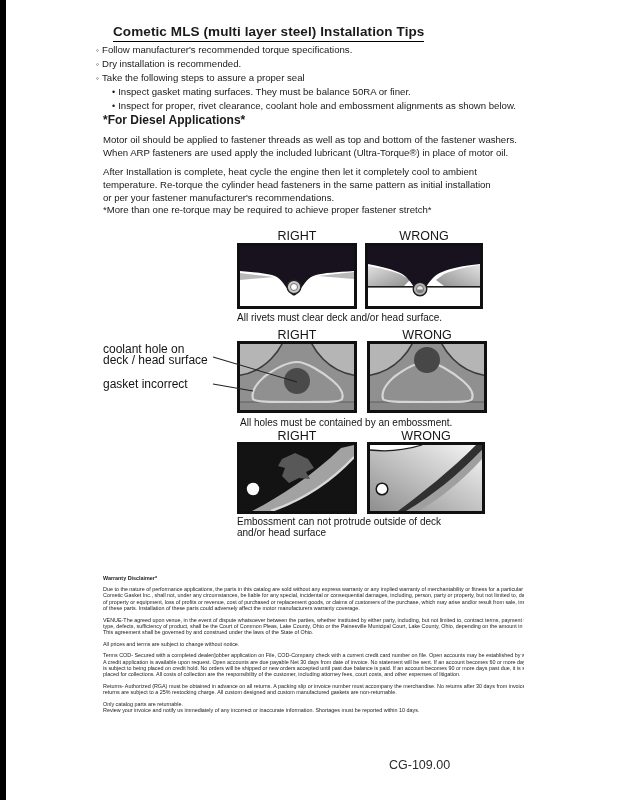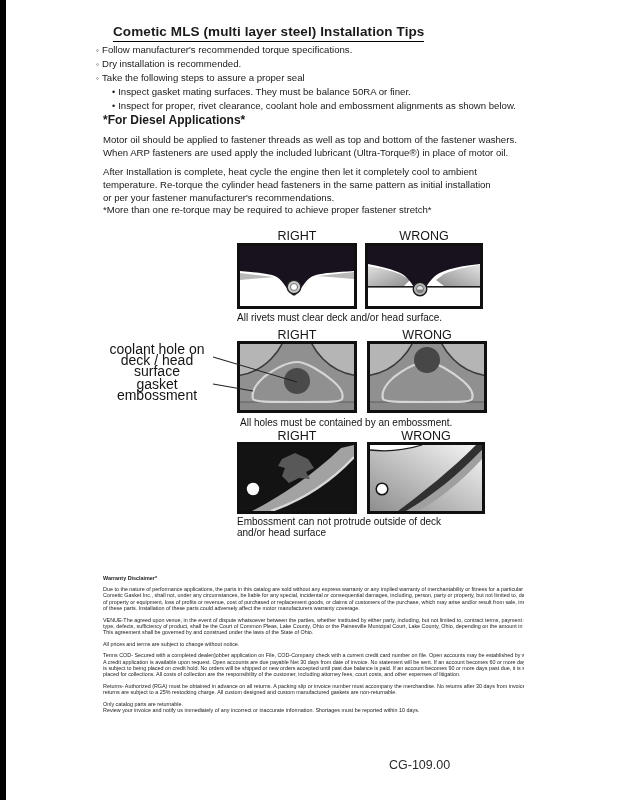--- a/index.html
+++ b/index.html
@@ -17,21 +17,21 @@
 
   .diesel-heading{position:absolute;left:103px;top:113px;font-size:12px;font-weight:bold;text-align:center;}
   .para{position:absolute;left:103px;font-size:9.6px;line-height:13px;}
   #p1{top:133px;} #p2{top:165px;} #note{top:203px;}
 
   .dlabel{position:absolute;font-size:12.5px;text-align:center;color:#161616;}
   .dframe{position:absolute;border:3px solid #101010;line-height:0;background:#fff;}
   .dframe svg{display:block;}
   .caption{position:absolute;font-size:10px;color:#141414;line-height:11px;}
 
-  .ptr-label{position:absolute;left:103px;width:108px;text-align:center;font-size:14px;line-height:11px;color:#141414;}
+  .ptr-label{position:absolute;left:103px;width:108px;text-align:left;font-size:12px;line-height:11px;color:#141414;}
   #leaders{position:absolute;left:103px;top:335px;pointer-events:none;}
 
   .legal{position:absolute;left:103px;top:575px;width:458px;font-size:5.4px;line-height:6.2px;color:#222;}
   .legal p{margin:0 0 5.5px 0;}
   .legal .lh{font-weight:bold;margin-bottom:5px;}
   .legal .tight{margin-bottom:0;}
 
   .doccode{position:absolute;left:389px;top:758px;font-size:12.5px;color:#2a2a2a;}
 </style>
 </head>
@@ -104,21 +104,21 @@
 
   <div class="caption" style="left:237px;top:312px;">All rivets must clear deck and/or head surface.</div>
 
   <div class="dlabel" style="left:237px;top:328px;width:120px;">RIGHT</div>
   <div class="dlabel" style="left:367px;top:328px;width:120px;">WRONG</div>
 
   <div class="ptr-label" style="top:344px;">
     <div>coolant hole on</div>
     <div>deck / head surface</div>
   </div>
-  <div class="ptr-label" style="top:379px;">gasket embossment</div>
+  <div class="ptr-label" style="top:379px;">gasket incorrect</div>
 
   <div class="dframe" style="left:237px;top:341px;">
     <svg width="114" height="66" viewBox="0 0 114 66">
       <rect x="0" y="0" width="114" height="66" fill="#909090"></rect>
       <circle cx="-10" cy="-26" r="58" fill="#b5b5b5" stroke="#3a3a3a" stroke-width="1.6"></circle>
       <circle cx="124" cy="-26" r="58" fill="#b5b5b5" stroke="#3a3a3a" stroke-width="1.6"></circle>
       <rect x="0" y="58" width="114" height="8" fill="#898989"></rect>
       <line x1="0" y1="58" x2="114" y2="58" stroke="#5e5e5e" stroke-width="1"></line>
       <path d="M13,55 C11,48 15,41 24,33 C36,24 48,18 57,18 C66,18 81,27 93,37 C100,43 104,50 102,55 C100,58 94,58 57,58 C28,58 15,58 13,55 Z" fill="none" stroke="#d6d6d6" stroke-width="2.2"></path>
       <circle cx="57" cy="37" r="13" fill="#4a4a4a"></circle>

